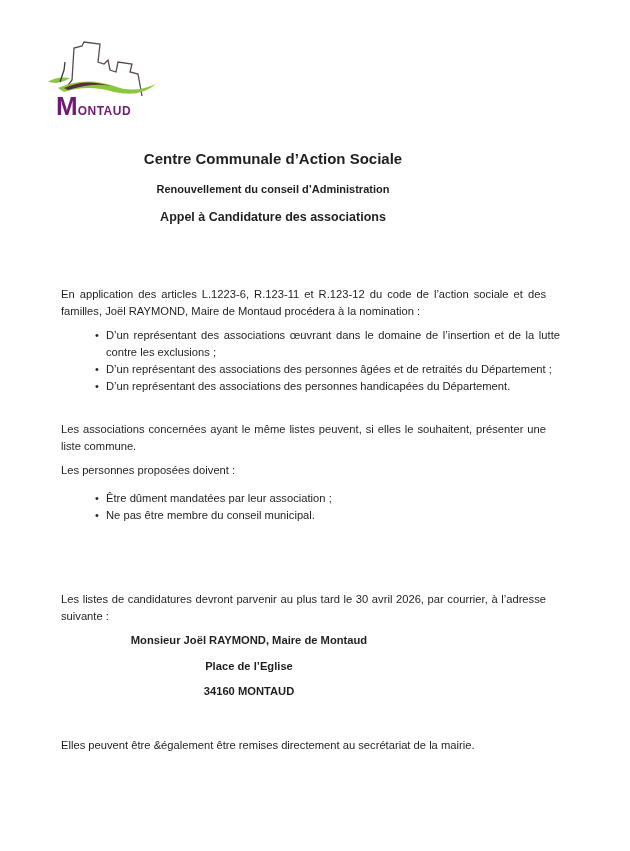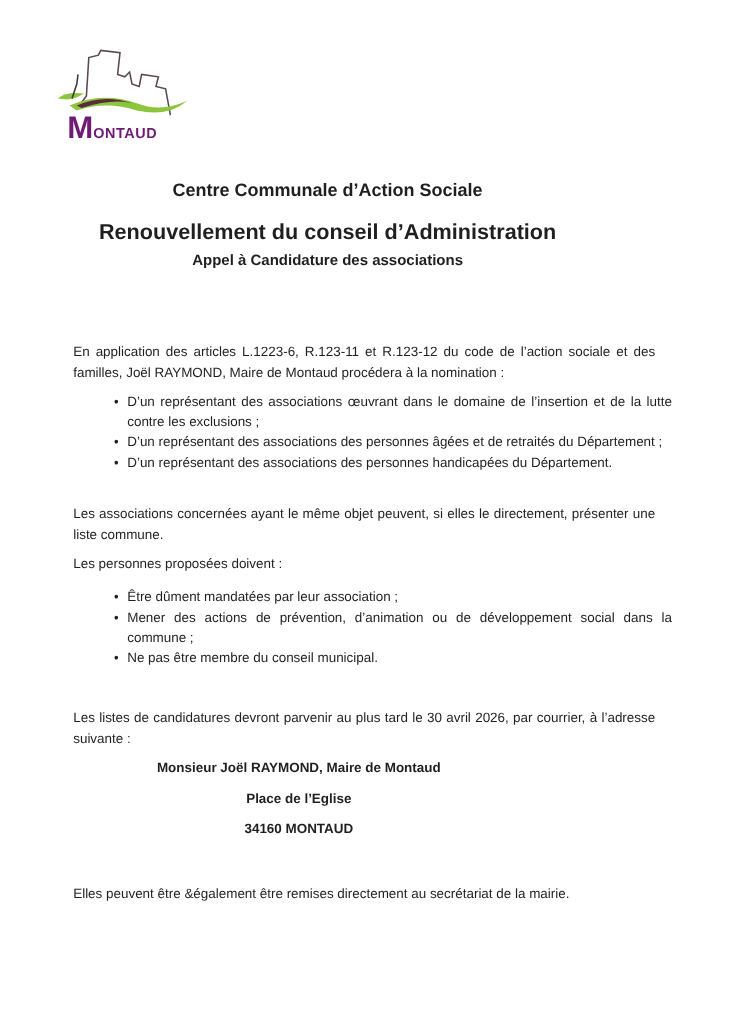--- a/index.html
+++ b/index.html
@@ -5,21 +5,21 @@
   html, body { margin: 0; padding: 0; background: #ffffff; }
   body { width: 630px; height: 851px; position: relative; overflow: hidden;
          font-family: "Liberation Sans", "DejaVu Sans", sans-serif; color: #1f1f1f; }
   .logo { position: absolute; left: 44px; top: 38px; width: 120px; height: 85px; }
   .logo-word { position: absolute; left: 12px; top: 53px; color: #701a75;
                font-family: "Liberation Sans", sans-serif; font-weight: bold; white-space: nowrap; }
   .logo-word .big { font-size: 26px; }
   .logo-word .small { font-size: 12px; letter-spacing: 0.5px; }
   .title { position: absolute; left: 0; width: 546px; text-align: center; font-weight: bold; }
   .t1 { top: 150px; font-size: 15px; }
-  .t2 { top: 183px; font-size: 18px; }
+  .t2 { top: 183px; font-size: 11px; }
   .t3 { top: 210px; font-size: 12.5px; }
   .p { position: absolute; left: 61px; width: 485px; font-size: 11.2px; line-height: 17px;
        text-align: justify; }
   ul.b { position: absolute; left: 75px; width: 485px; margin: 0; padding: 0; list-style: none;
          font-size: 11.2px; line-height: 17px; }
   ul.b li { position: relative; padding-left: 31px; text-align: justify; margin: 0; }
   ul.b li::before { content: "\2022"; position: absolute; left: 20px; top: 0; font-size: 11px; }
   .center { position: absolute; left: 0; width: 498px; text-align: center; font-weight: bold; font-size: 11.2px; }
 </style>
 </head>
@@ -43,26 +43,25 @@
 <div class="title t3">Appel à Candidature des associations</div>
 
 <div class="p" style="top:286px">En application des articles L.1223-6, R.123-11 et R.123-12 du code de l’action sociale et des familles, Joël RAYMOND, Maire de Montaud procédera à la nomination :</div>
 
 <ul class="b" style="top:327px">
   <li>D’un représentant des associations œuvrant dans le domaine de l’insertion et de la lutte contre les exclusions ;</li>
   <li>D’un représentant des associations des personnes âgées et de retraités du Département ;</li>
   <li>D’un  représentant des associations des personnes handicapées du Département.</li>
 </ul>
 
-<div class="p" style="top:421px">Les associations concernées ayant le même objet peuvent, si elles le directement, présenter une liste commune.</div>
+<div class="p" style="top:421px">Les associations concernées ayant le même listes peuvent, si elles le souhaitent, présenter une liste commune.</div>
 <div class="p" style="top:462px">Les personnes proposées doivent :</div>
 
 <ul class="b" style="top:490px">
   <li>Être dûment mandatées par leur association ;</li>
-  <li>Mener des actions de prévention, d’animation ou de développement social dans la commune ;</li>
   <li>Ne pas être membre du conseil municipal.</li>
 </ul>
 
 <div class="p" style="top:591px">Les listes de candidatures devront parvenir au plus tard le 30 avril 2026, par courrier, à l’adresse suivante :</div>
 
 <div class="center" style="top:634px">Monsieur Joël RAYMOND, Maire de Montaud</div>
 <div class="center" style="top:660px">Place de l’Eglise</div>
 <div class="center" style="top:685px">34160 MONTAUD</div>
 
 <div class="p" style="top:737px">Elles peuvent être &amp;également être remises directement au secrétariat de la mairie.</div>

